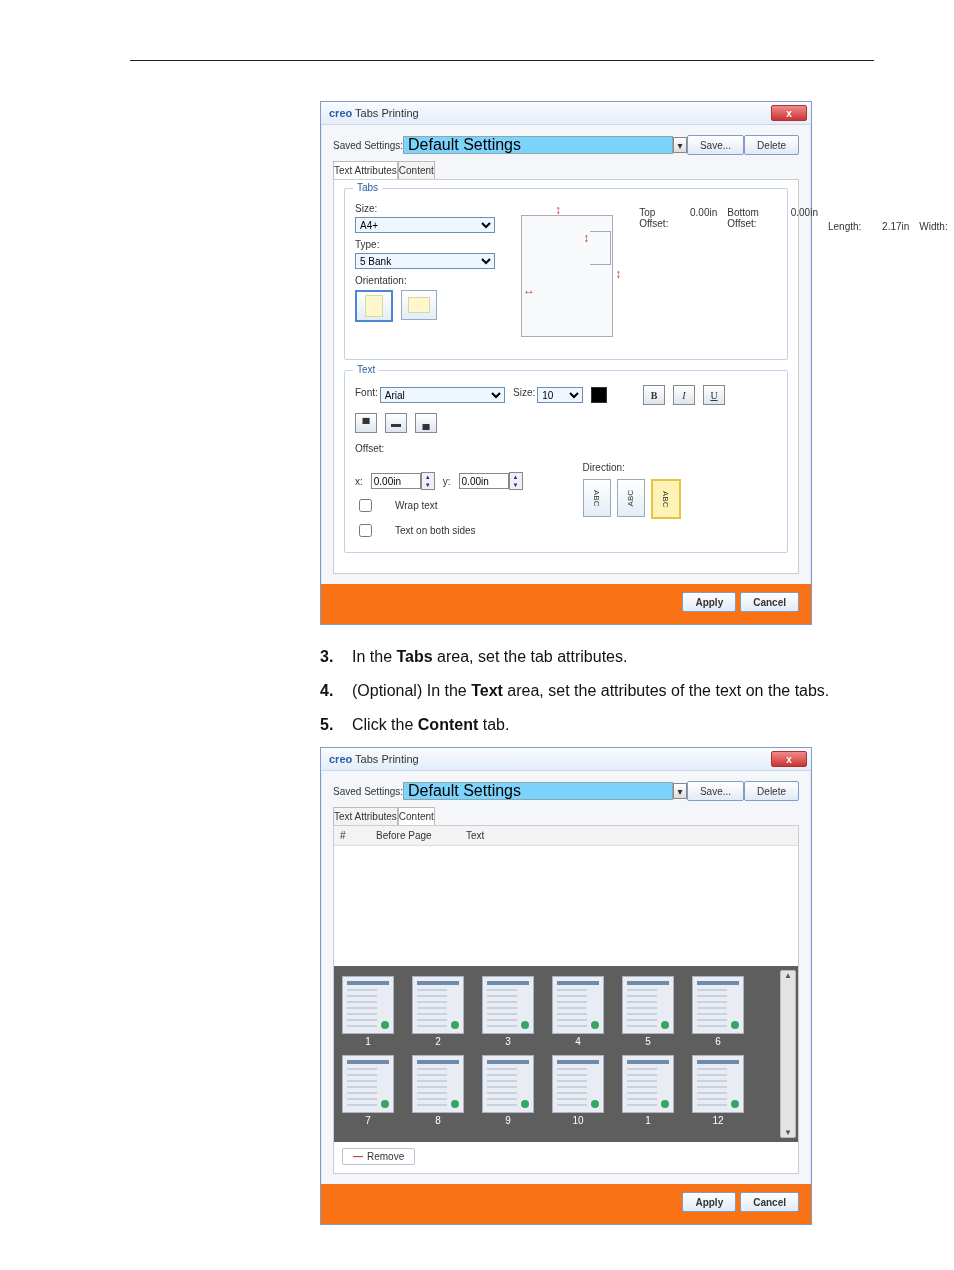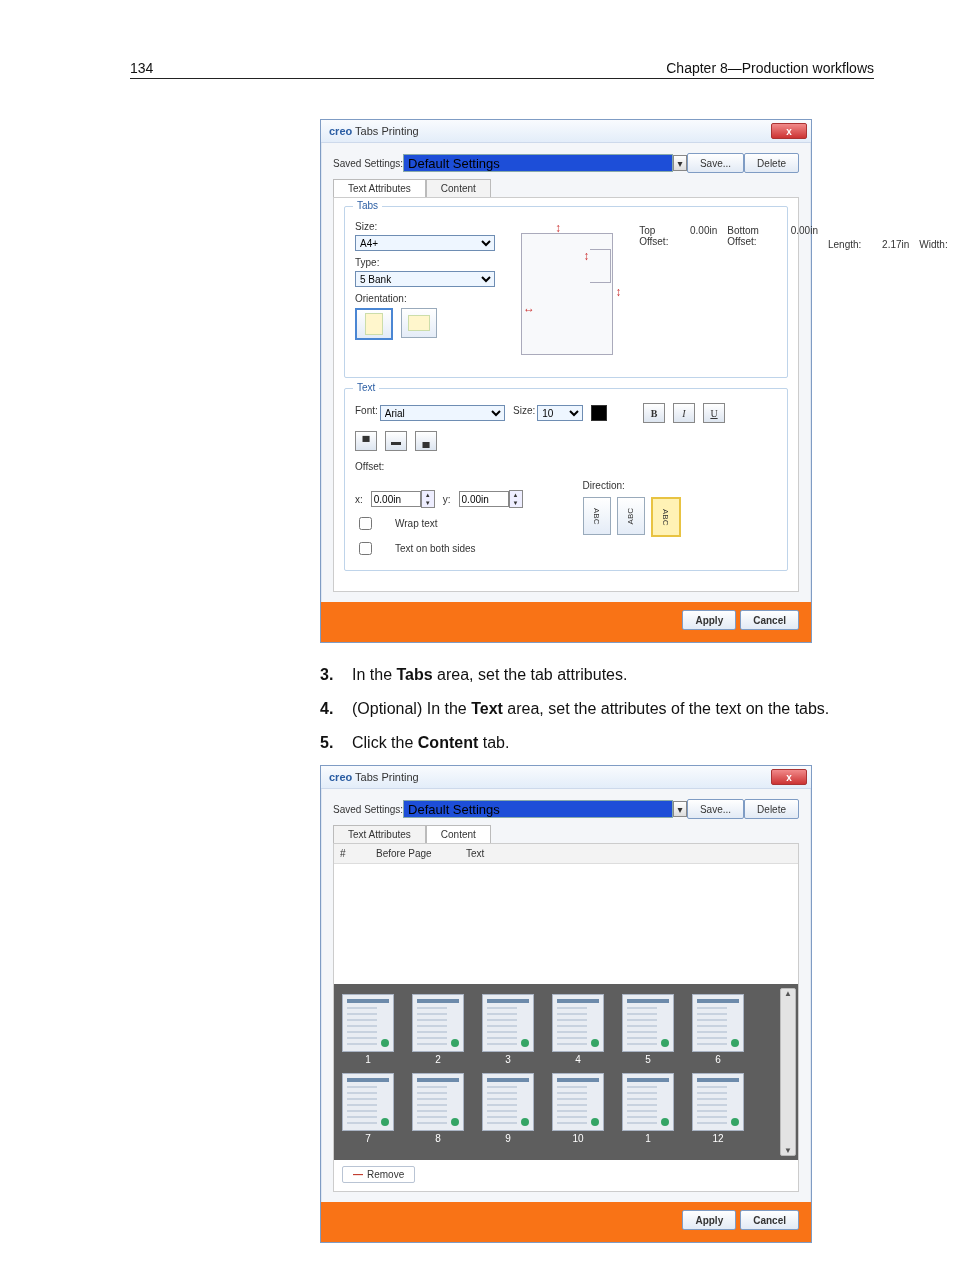--- a/index.html
+++ b/index.html
@@ -87,23 +87,23 @@
   }
   .dlg .toprow {
     display: flex;
     align-items: center;
     padding: 10px 12px 6px 12px;
   }
   .dlg .toprow input.settings {
     flex: 1;
     height: 16px;
     border: 1px solid #8aa;
-    background: #1d4ed8;
+    background: #7dd3fc;
     padding: 0 4px;
-    font-size: 13px;
+    font-size: 16px;
   }
   .dlg .toprow .dd {
     width: 12px;
     height: 14px;
     border: 1px solid #888;
     background: linear-gradient(#fff,#ddd);
     display:flex;align-items:center;justify-content:center;
   }
   .btn {
     height: 18px;
@@ -113,21 +113,21 @@
     background: linear-gradient(#fff,#e2eaf5);
     font-size: 10px;
     display: inline-flex;
     align-items: center;
   }
   .dlg .tabsrow {
     display: flex;
     padding: 0 12px;
   }
   .dlg .tabsrow .tab {
-    padding: 3px 14px;
+    padding: 3px 0;
     border: 1px solid #bbb;
     background: #f3f3f3;
     border-bottom: none;
     font-size: 10px;
   }
   .dlg .tabsrow .tab.active {
     background: #fff;
   }
   .dlg .panel {
     margin: 0 12px 10px 12px;
@@ -284,24 +284,20 @@
     border:1px solid #b9c4d4; background:#fff; padding:2px 10px; font-size:10px;
     display:inline-flex; align-items:center; gap:4px; border-radius:2px;
   }
   .remove-btn .minus { color:#c0392b; font-weight:bold; }
 
 </style>
 </head>
 <body>
 
 <div class="page">
-  <div class="header-line">
-    <span>134</span>
-    <span>Chapter 8—Production workflows</span>
-  </div>
   <hr class="header-rule">
 
   <div class="content">
 
     <div class="dialog-wrap">
       <div class="dlg">
         <div class="titlebar">
           <span>
             <span style="color:#2a5da3;font-weight:bold">creo</span><span> Tabs Printing</span>
           </span>

